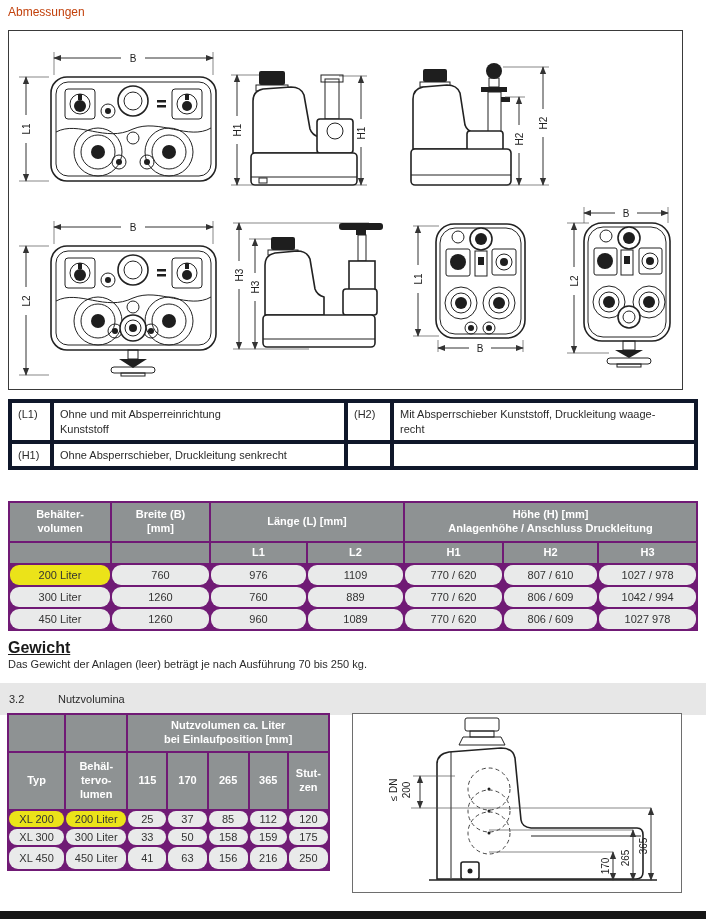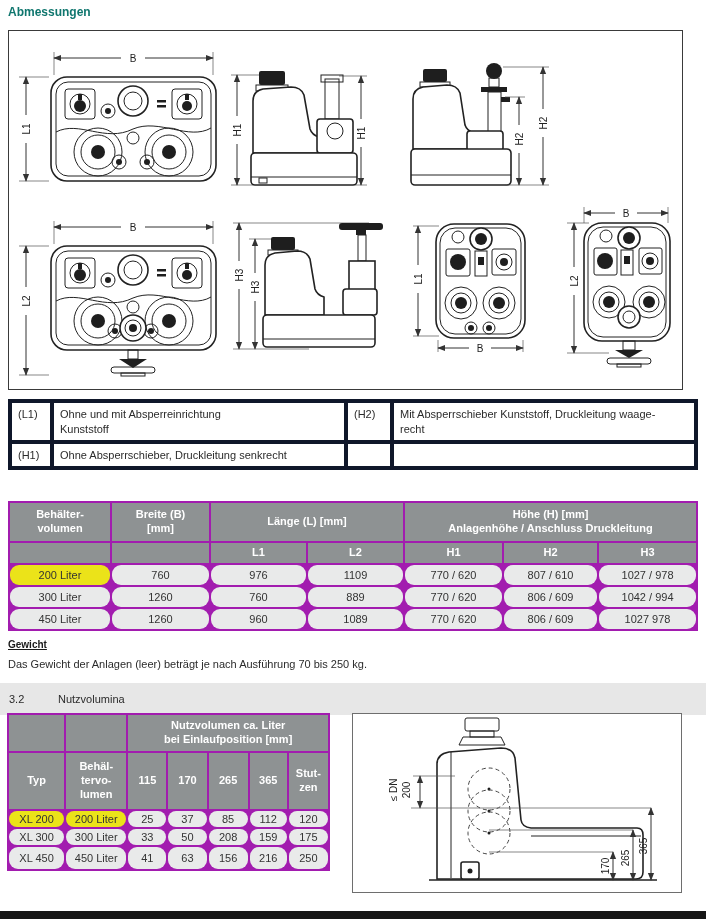--- a/index.html
+++ b/index.html
@@ -1,44 +1,44 @@
 <!DOCTYPE html>
 <html><head>
 <meta charset="utf-8">
 <style>
   html,body{margin:0;padding:0;background:#fff;}
   .page{position:relative;width:706px;height:919px;background:#fff;overflow:hidden;
         font-family:"Liberation Sans",sans-serif;color:#222;}
   .abs{position:absolute;}
-  .page-title{left:8px;top:5px;font-size:12px;font-weight:bold;color:#0f766e;}
+  .page-title{left:8px;top:5px;font-size:12px;font-weight:normal;color:#c2410c;}
   .draw-box{left:8px;top:30px;width:675px;height:360px;border:1.5px solid #3a3a3a;box-sizing:border-box;background:#fff;}
   .nutz-box{left:352px;top:713px;width:330px;height:180px;border:1px solid #6e6e6e;box-sizing:border-box;background:#fff;}
   
   .ol{fill:#fff;stroke:#222;stroke-width:1.6;}
   .tl{fill:none;stroke:#222;stroke-width:1;}
   .dk{fill:#1e1e1e;stroke:none;}
   .dim{stroke:#333;stroke-width:1;fill:none;}
   .xln{stroke:#555;stroke-width:0.7;fill:none;}
   .gnd{stroke:#222;stroke-width:1.5;}
   .dsh{fill:none;stroke:#444;stroke-width:1;stroke-dasharray:4 3;}
   .lbg{fill:#fff;}
   .dl{font-family:"Liberation Sans",sans-serif;font-size:10px;fill:#222;}
   
   .legend{left:8px;top:399px;width:690px;border-collapse:collapse;table-layout:fixed;font-size:11px;color:#2b2b2b;}
   .legend td{border:4px solid #0f172a;vertical-align:top;padding:4px 6px 2px 6px;line-height:1.4;}
   .legend td.desc{white-space:pre-line;}
   
-  .gtab{border-collapse:separate;border-spacing:2px;table-layout:fixed;background:#a21caf;font-size:11px;}
+  .gtab{border-collapse:separate;border-spacing:2px;table-layout:fixed;background:#701a75;font-size:11px;}
   .gtab th{background:#8e9293;color:#fff;font-weight:bold;text-align:center;vertical-align:middle;
            white-space:pre-line;line-height:1.25;padding:0 2px;}
   .gtab td{background:#e9eaea;color:#333;text-align:center;vertical-align:middle;padding:0 2px;border-radius:9px;}
   .gtab td.hl{background:#ebe319;}
   .main-table{left:8px;top:501px;width:690px;}
   .nutz-table{left:7px;top:713px;width:323px;}
-  .gewicht-h{left:8px;top:639px;font-size:10px;font-weight:bold;color:#1a1a1a;text-decoration:underline;}
+  .gewicht-h{left:8px;top:639px;font-size:16px;font-weight:bold;color:#1a1a1a;text-decoration:underline;}
   .gewicht-p{left:8px;top:658px;font-size:11px;color:#2b2b2b;}
   .section-bar{left:0;top:683px;width:706px;height:32px;background:#e7e7e7;display:flex;align-items:center;font-size:11px;color:#2b2b2b;}
   .section-num{margin-left:9px;width:49px;}
   .footer-bar{left:0;top:911px;width:706px;height:8px;background:#161616;}
 </style>
 </head>
 <body>
 
 <div class="page">
 
@@ -411,21 +411,21 @@
       <td>37</td>
       <td>85</td>
       <td>112</td>
       <td>120</td>
     </tr>
     <tr style="height:16px">
       <td>XL 300</td>
       <td>300 Liter</td>
       <td>33</td>
       <td>50</td>
-      <td>208</td>
+      <td>158</td>
       <td>159</td>
       <td>175</td>
     </tr>
     <tr style="height:22px">
       <td>XL 450</td>
       <td>450 Liter</td>
       <td>41</td>
       <td>63</td>
       <td>156</td>
       <td>216</td>

